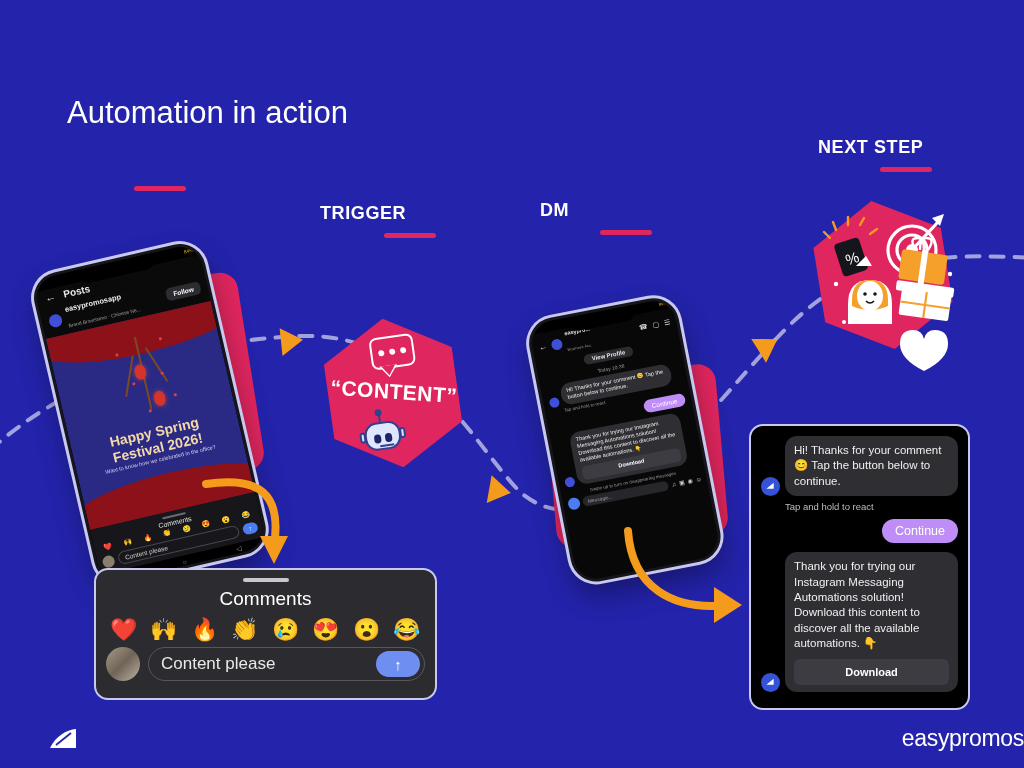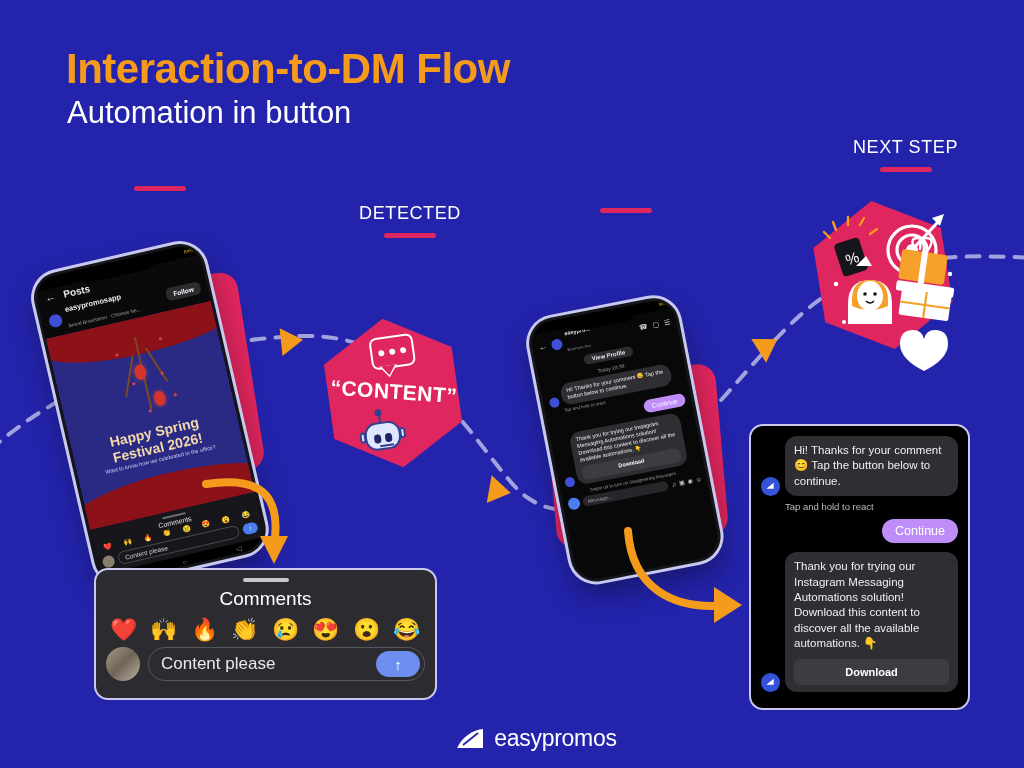--- a/index.html
+++ b/index.html
@@ -18,21 +18,21 @@
   .title {
     position: absolute; left: 66px; top: 45px;
     font-size: 42px; font-weight: bold; color: #f59b1c; letter-spacing: -0.5px;
   }
   .subtitle {
     position: absolute; left: 67px; top: 95px;
     font-size: 31px; color: #ffffff; font-weight: 400;
   }
 
   
-  .stage-label { position: absolute; text-align: center; color: #fff; font-weight: normal; letter-spacing: 0.6px; }
+  .stage-label { position: absolute; color: #fff; font-weight: bold; letter-spacing: 0.6px; }
   .stage-label .ln { display: block; line-height: 1.22; }
   .stage-label .rule {
     display: block; width: 52px; height: 5px; border-radius: 3px;
     background: #e0265e; margin: 8px auto 0;
   }
   #lbl-interaction { left: 60px;  top: 178px; width: 200px; font-size: 19px; }
   #lbl-trigger     { left: 320px; top: 203px; width: 180px; font-size: 18px; }
   #lbl-dm          { left: 540px; top: 200px; width: 172px; font-size: 18px; }
   #lbl-next        { left: 818px; top: 137px; width: 175px; font-size: 18px; }
 
@@ -180,21 +180,21 @@
   #dm-card .bub-out {
     background: #bf8df8; color: #fff; font-size: 12.5px; padding: 5px 13px;
     border-radius: 15px; width: fit-content; margin-left: auto; margin-bottom: 9px;
   }
   #dm-card .dl-btn {
     background: #3c3c42; color: #fff; font-size: 11px; font-weight: 700;
     text-align: center; padding: 6px; border-radius: 6px; margin-top: 7px;
   }
 
   
-  #brand { position: absolute; left: 0; right: 0; bottom: 16px; display: flex; align-items: center; justify-content: center; gap: 9px; padding-left: 48px; }
+  #brand { position: absolute; left: 0; right: 0; bottom: 16px; display: flex; align-items: center; justify-content: space-between; gap: 9px; padding-left: 48px; }
   #brand .mark { width: 30px; height: 22px; }
   #brand .name { color: #fff; font-size: 23px; letter-spacing: -0.3px; }
 
   
   .arrow-svg { position: absolute; pointer-events: none; }
 </style>
 </head>
 <body>
 
 <div id="stage">
@@ -203,31 +203,31 @@
     <path d="M -10 450 C 80 370 200 340 300 336 C 420 332 470 440 520 492 C 600 560 700 420 775 340" fill="none" stroke="#b9b9e8" stroke-width="4" stroke-dasharray="13 11" stroke-linecap="round" opacity="0.85"></path>
     <path d="M 775 340 C 840 270 900 250 1034 258" fill="none" stroke="#b9b9e8" stroke-width="4" stroke-dasharray="13 11" stroke-linecap="round" opacity="0.85"></path>
 
     <g fill="#f59b1c">
       <polygon points="281,327 303,341 281,355" transform="rotate(-6 292 341)"></polygon>
       <polygon points="489,477 511,491 489,505" transform="rotate(10 500 491)"></polygon>
       <polygon points="757,331 779,345 757,359" transform="rotate(-32 768 345)"></polygon>
     </g>
   </svg>
 
-  <div class="title">Interaction-to-DM Flow</div>
-  <div class="subtitle">Automation in button</div>
+  <div class="subtitle">Automation in action</div>
 
   <div class="stage-label" id="lbl-interaction">
     <span class="rule"></span>
   </div>
   <div class="stage-label" id="lbl-trigger">
-    <span class="ln">DETECTED</span>
+    <span class="ln">TRIGGER</span>
     <span class="rule"></span>
   </div>
   <div class="stage-label" id="lbl-dm">
+    <span class="ln">DM</span>
     <span class="rule"></span>
   </div>
   <div class="stage-label" id="lbl-next">
     <span class="ln">NEXT STEP</span>
     <span class="rule"></span>
   </div>
 
   <div id="phone1-wrap">
     <div class="pink-slab" id="phone1-slab"></div>
     <div class="phone" id="phone1">

